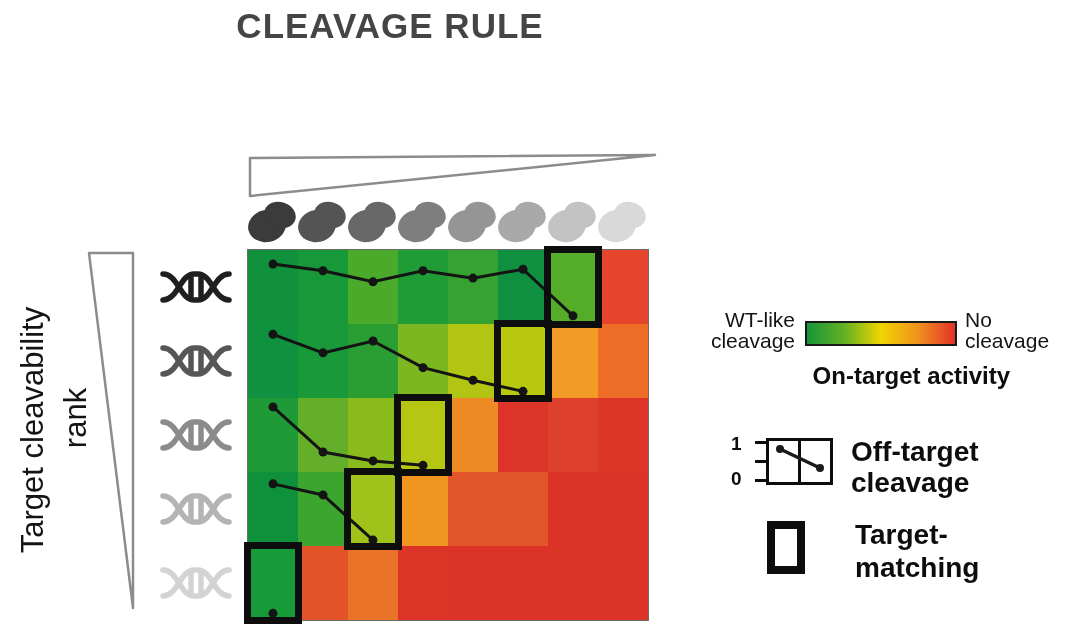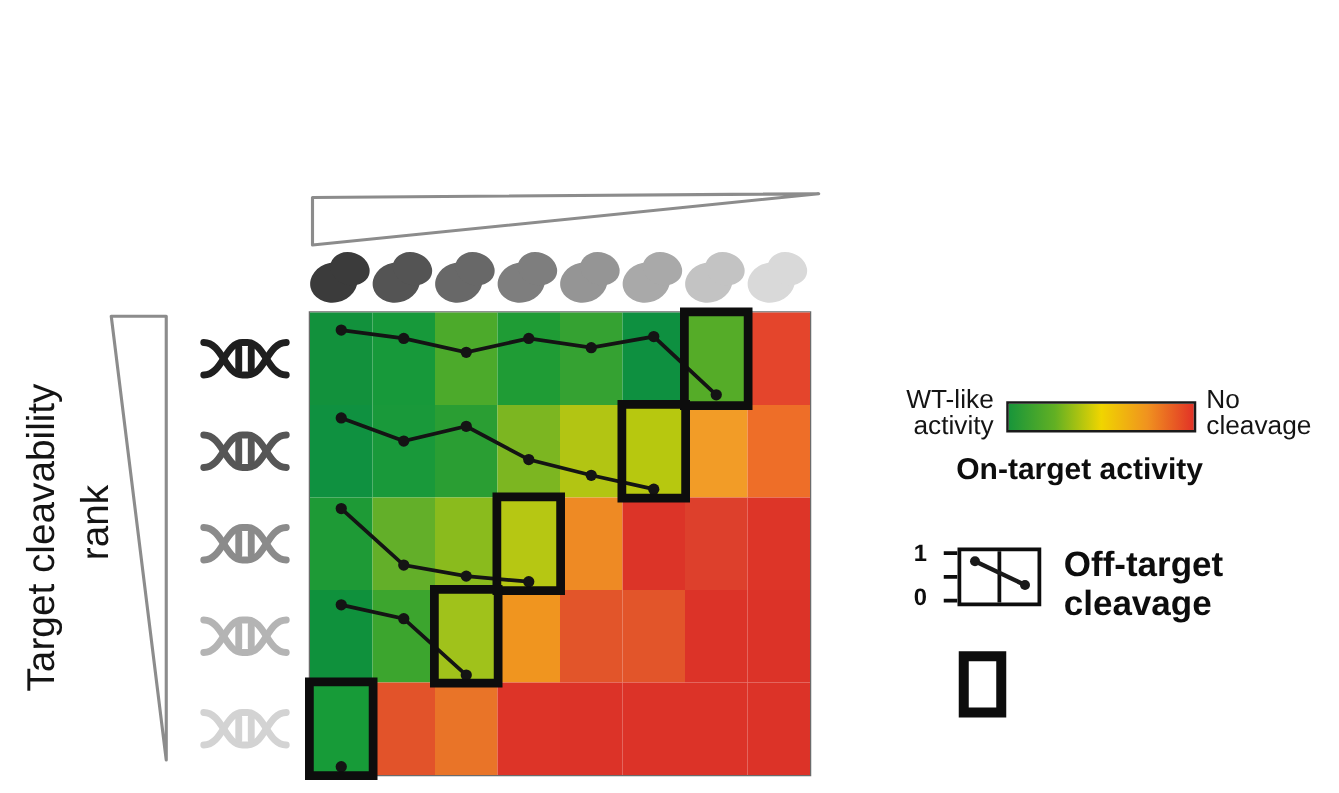--- a/index.html
+++ b/index.html
@@ -11,33 +11,34 @@
   #xlabel{left:180px;top:104px;width:500px;text-align:center;font-size:32px;color:#2e2e2e;letter-spacing:.5px;}
   .vlabel{white-space:nowrap;font-size:31px;color:#141414;transform:translate(-50%,-50%) rotate(-90deg);}
   #heatmap{left:248px;top:250px;width:400px;height:370px;outline:1px solid rgba(70,70,70,.8);}
   .cell{position:absolute;width:50px;height:74px;}
   #lines{left:248px;top:250px;width:400px;height:370px;pointer-events:none;}
   .hl{position:absolute;border:7px solid #0d0d0d;box-sizing:border-box;}
   .legtxt{font-size:21px;line-height:21px;white-space:pre-line;color:#141414;}
   #grad-left{left:680px;top:309px;width:115px;text-align:right;}
   #grad-right{left:965px;top:309px;width:120px;text-align:left;}
   #grad-bar{left:805px;top:321px;width:152px;height:25px;border:2px solid #1a1a1a;box-sizing:border-box;}
-  #grad-title{left:765px;top:362px;width:245px;text-align:left;font-size:24px;font-weight:bold;color:#0d0d0d;}
+  #grad-title{left:765px;top:362px;width:245px;text-align:right;font-size:24px;font-weight:bold;color:#0d0d0d;}
   .axnum{font-size:19px;font-weight:bold;color:#0d0d0d;}
   .tick{position:absolute;width:11px;height:3px;background:#0d0d0d;}
   #ot-box{left:766px;top:438px;width:67px;height:47px;border:3px solid #0d0d0d;box-sizing:border-box;background:#fff;}
   #ot-divider{position:absolute;left:29px;top:0;width:3px;height:41px;background:#0d0d0d;}
   .boldlabel{font-size:28px;font-weight:bold;line-height:31px;white-space:pre-line;color:#0d0d0d;}
   #tm-rect{left:767px;top:521px;width:38px;height:53px;border:8px solid #0d0d0d;box-sizing:border-box;background:#fff;}
 </style>
 </head>
 <body>
 
 <div id="fig">
 
+  <div id="title" class="abs">CLEAVAGE RULE</div>
 
 
   <svg class="abs" style="left:248px;top:152px;" width="410" height="48">
     <polygon points="2,6 407,3 2,44" fill="#ffffff" stroke="#8c8c8c" stroke-width="2.5" stroke-linejoin="round"></polygon>
   </svg>
 
   <svg id="blobs" class="abs" style="left:246px;top:199px;" width="410" height="46">
       <g transform="translate(0,0)">
         <ellipse cx="21" cy="27" rx="19" ry="16" transform="rotate(-12 21 27)" fill="#3b3b3b"></ellipse>
         <ellipse cx="34" cy="16" rx="16" ry="13" transform="rotate(18 34 16)" fill="#3b3b3b"></ellipse>
@@ -193,21 +194,21 @@
     </svg>
   <div id="highlights" class="abs" style="left:0;top:0;">
       <div class="hl" style="left: 544px; top: 246px; width: 58px; height: 82px;"></div>
       <div class="hl" style="left: 494px; top: 320px; width: 58px; height: 82px;"></div>
       <div class="hl" style="left: 394px; top: 394px; width: 58px; height: 82px;"></div>
       <div class="hl" style="left: 344px; top: 468px; width: 58px; height: 82px;"></div>
       <div class="hl" style="left: 244px; top: 542px; width: 58px; height: 82px;"></div>
     </div>
 
   <div id="grad-left" class="abs legtxt">WT-like
-activity</div>
+cleavage</div>
   <div id="grad-bar" class="abs" style="background: linear-gradient(90deg, rgb(24, 149, 58), rgb(98, 176, 35), rgb(240, 213, 0), rgb(240, 146, 31), rgb(226, 50, 39));"></div>
   <div id="grad-right" class="abs legtxt">No
 cleavage</div>
   <div id="grad-title" class="abs">On-target activity</div>
 
   <div class="abs axnum" style="left:731px;top:433px;">1</div>
   <div class="abs axnum" style="left:731px;top:468px;">0</div>
   <div class="tick" style="left:755px;top:441px;"></div>
   <div class="tick" style="left:755px;top:460px;"></div>
   <div class="tick" style="left:755px;top:479px;"></div>
@@ -216,14 +217,16 @@
     <svg width="61" height="41" style="position:absolute;left:0;top:0;">
       <line x1="11" y1="8" x2="51" y2="27" stroke="#1a1a1a" stroke-width="3.5"></line>
       <circle cx="11" cy="8" r="4" fill="#1a1a1a"></circle>
       <circle cx="51" cy="27" r="4" fill="#1a1a1a"></circle>
     </svg>
   </div>
   <div class="abs boldlabel" style="left:851px;top:436px;">Off-target
 cleavage</div>
 
   <div id="tm-rect" class="abs"></div>
+  <div class="abs boldlabel" style="left:855px;top:518px;line-height:33px;">Target-
+matching</div>
 
 </div>
 
 </body></html>

